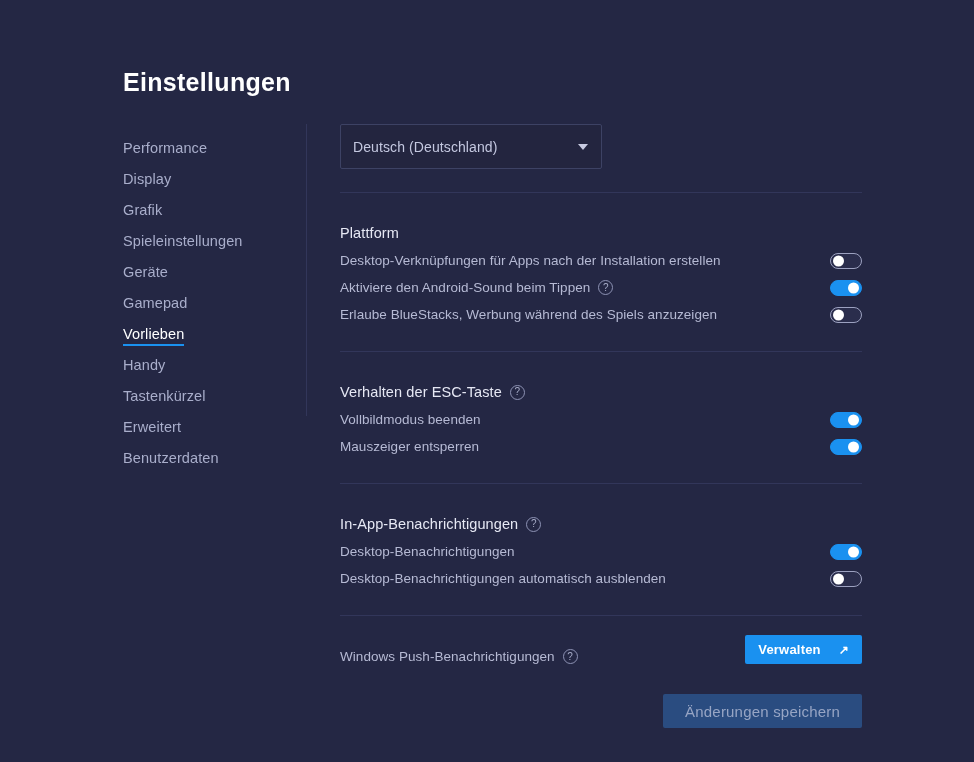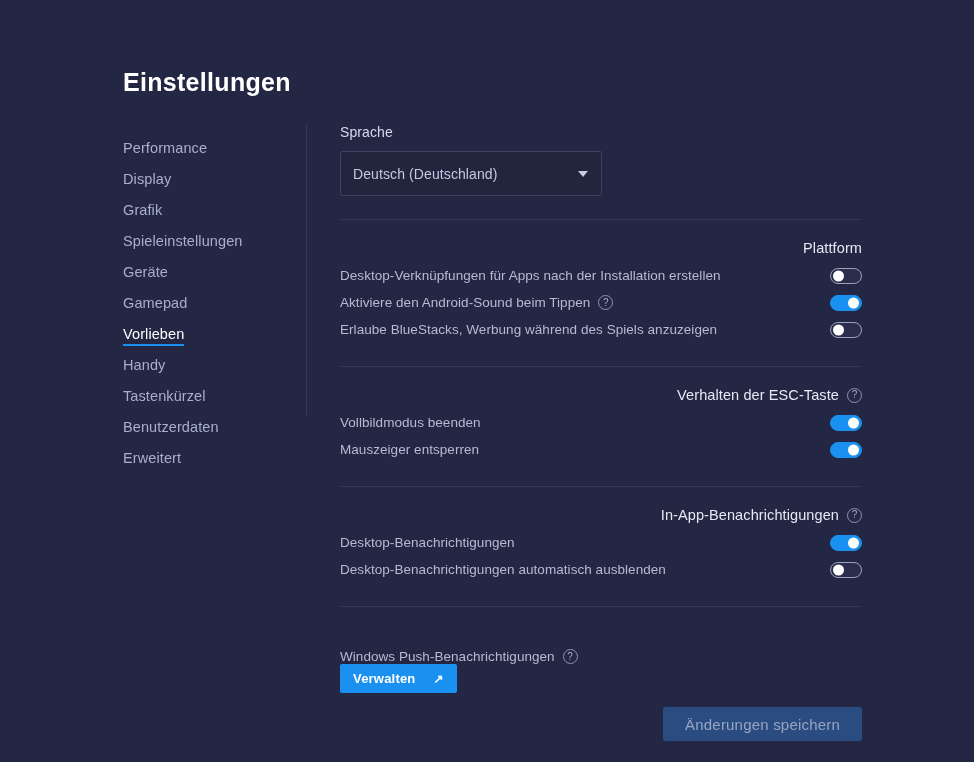--- a/index.html
+++ b/index.html
@@ -121,24 +121,23 @@
     height: 1px;
     background: #32365a;
     margin: 23px 0 0 0;
   }
 
   .section-head {
     display: flex;
     align-items: center;
     font-size: 14.5px;
     color: #e6e8f4;
-    margin-top: 20px;
+    margin-top: 32px;
     margin-bottom: 6px;
     letter-spacing: 0.1px;
-    justify-content: flex-end;
   }
 
   .help-icon {
     display: inline-flex;
     align-items: center;
     justify-content: center;
     width: 15px;
     height: 15px;
     border: 1px solid #8d92b4;
     border-radius: 50%;
@@ -190,25 +189,24 @@
     height: 11px;
     border-radius: 50%;
     background: #ffffff;
   }
   .toggle.off .knob { left: 2px; }
   .toggle.on .knob { right: 2px; }
 
   
   .manage-row {
     display: flex;
-    align-items: flex-start;
+    align-items: flex-end;
     justify-content: space-between;
-    margin-top: 42px;
+    margin-top: 20px;
     height: 28px;
-    flex-direction: column;
   }
   .btn-manage {
     background: #1a91f0;
     color: #ffffff;
     font-size: 13px;
     font-weight: bold;
     border: none;
     border-radius: 2px;
     padding: 7px 13px;
     cursor: pointer;
@@ -267,32 +265,31 @@
       <div class="sidebar-item active">
         <span class="label-wrap">Vorlieben</span>
       </div>
       <div class="sidebar-item">
         <span class="label-wrap">Handy</span>
       </div>
       <div class="sidebar-item">
         <span class="label-wrap">Tastenkürzel</span>
       </div>
       <div class="sidebar-item">
+        <span class="label-wrap">Erweitert</span>
+      </div>
+      <div class="sidebar-item">
         <span class="label-wrap">Benutzerdaten</span>
       </div>
-      <div class="sidebar-item">
-        <span class="label-wrap">Erweitert</span>
-      </div>
     </div>
 
   <div class="v-divider"></div>
 
   <div class="content">
 
-    <div class="field-label">Sprache</div>
     <div class="select-box">
       <span class="select-value">Deutsch (Deutschland)</span>
       <span class="chevron-down"></span>
     </div>
 
     <div class="h-divider"></div>
 
     <div class="section-head">
       <span>Plattform</span>
     </div>

